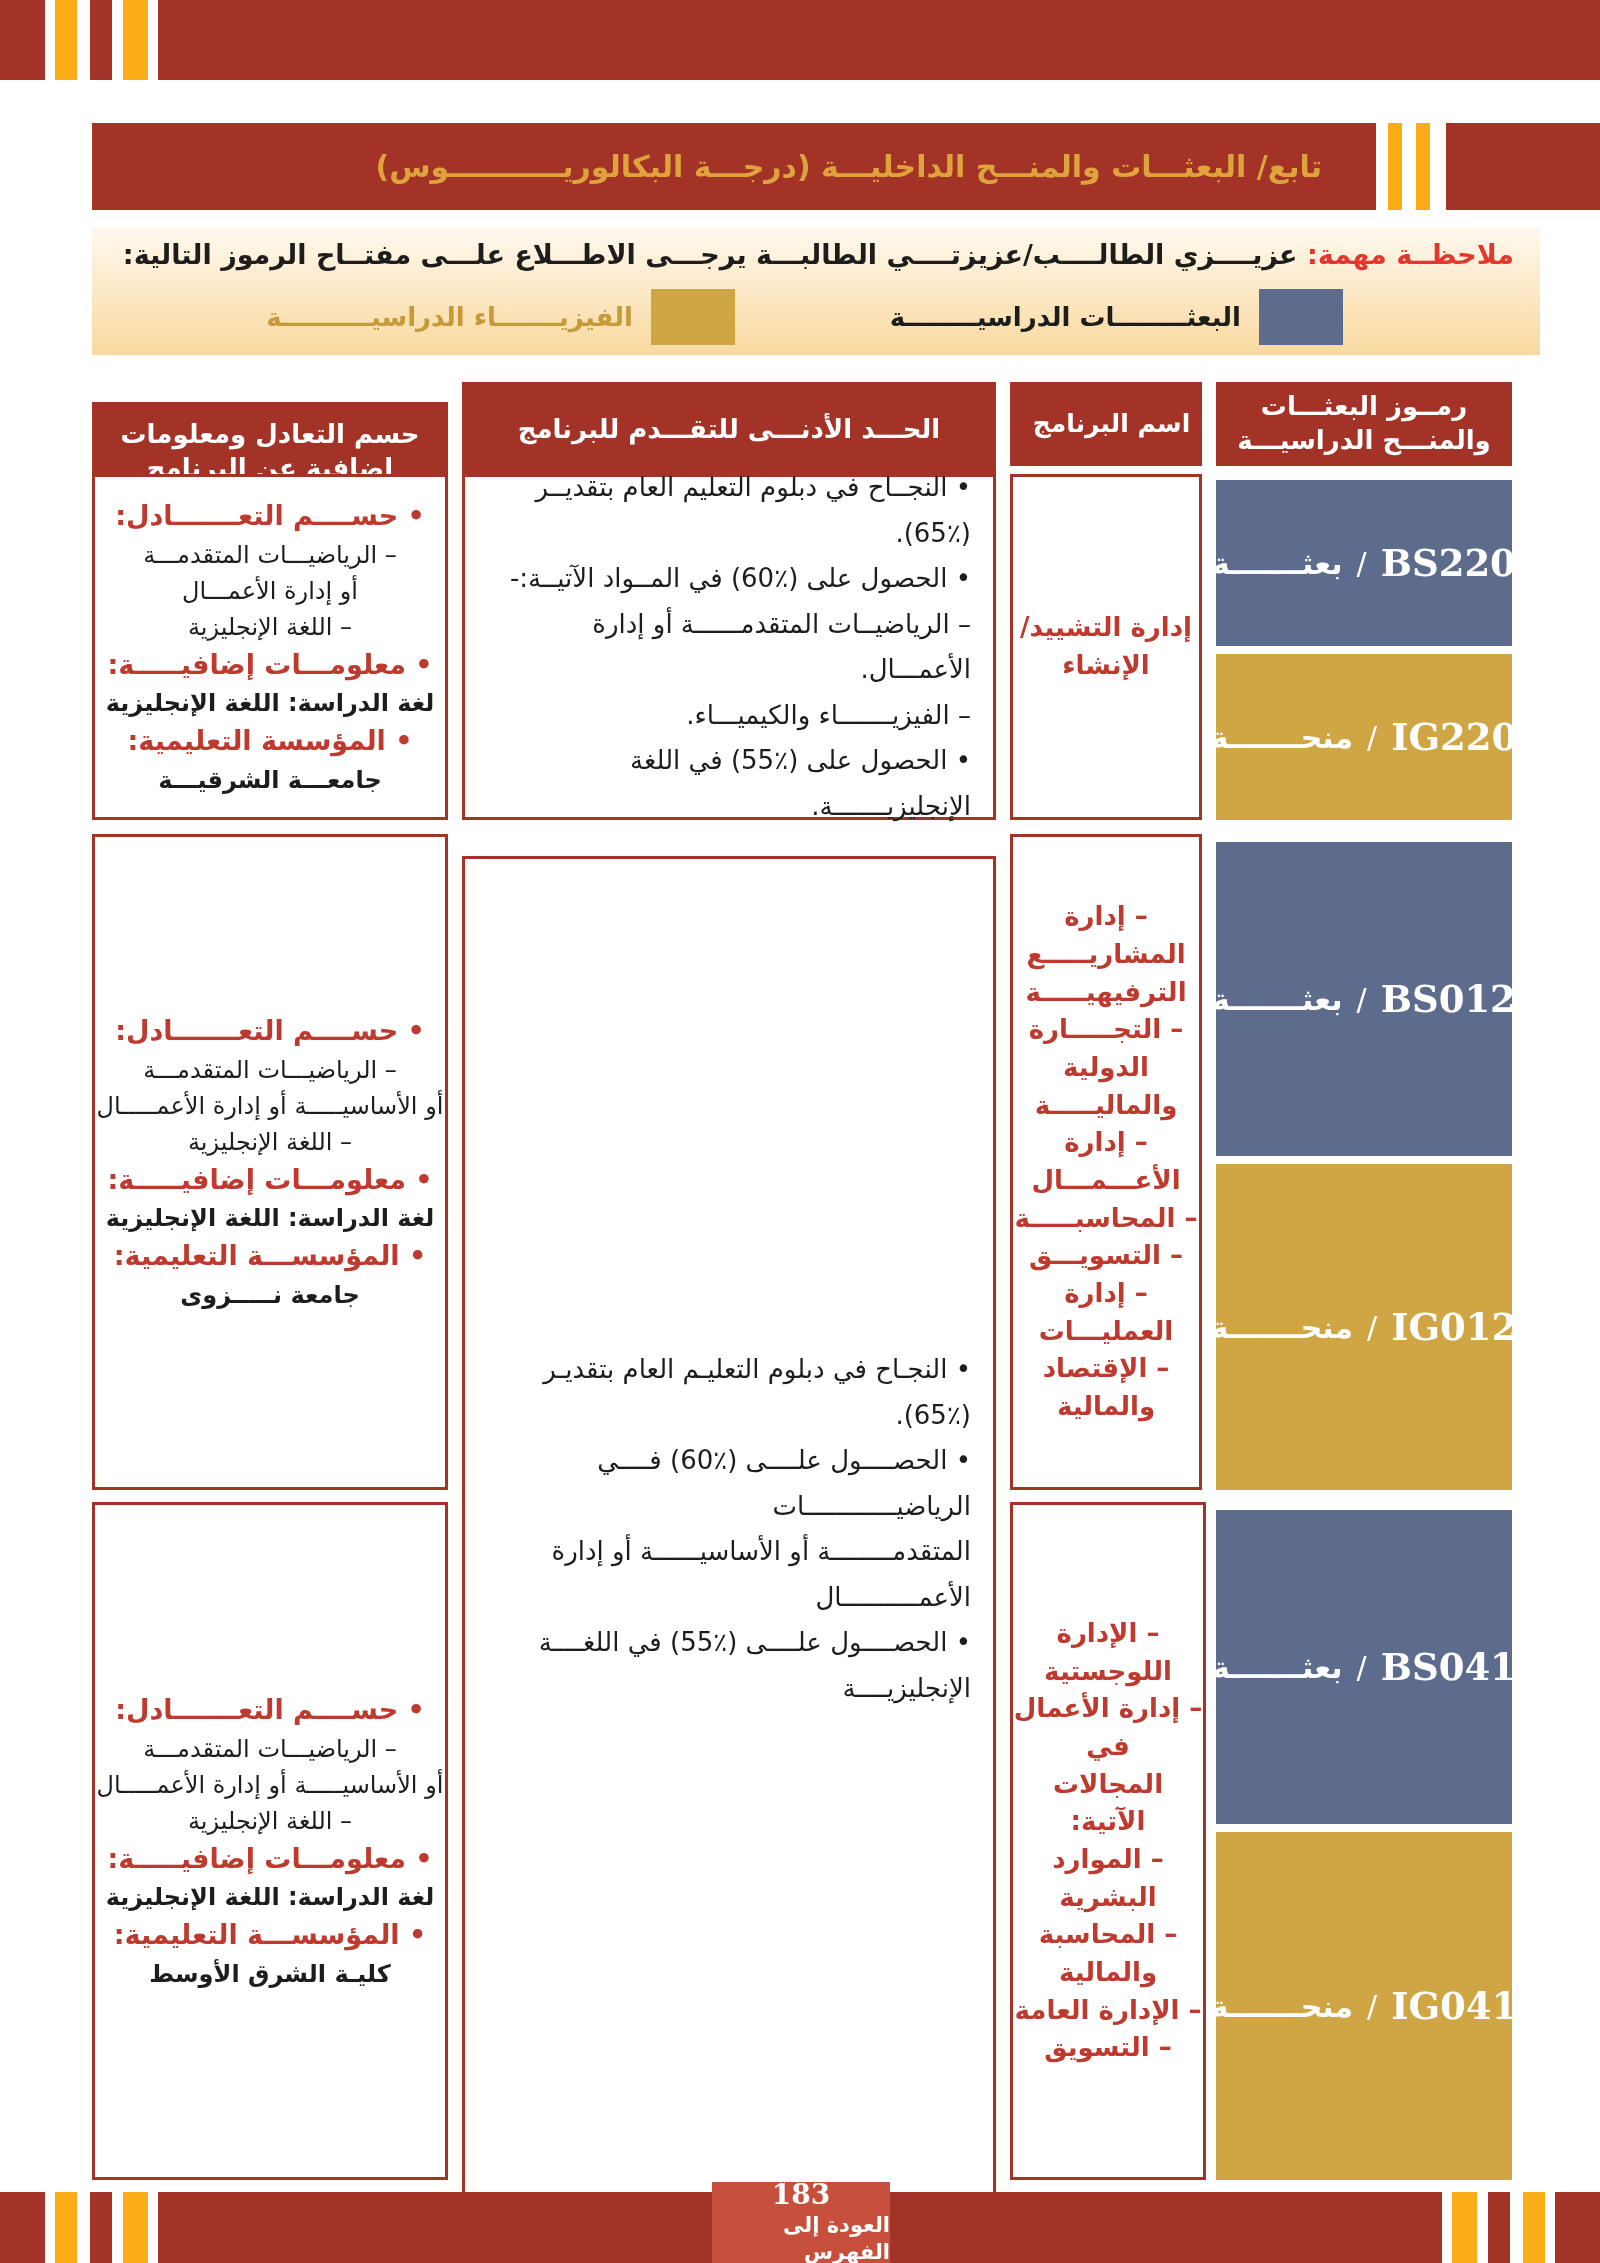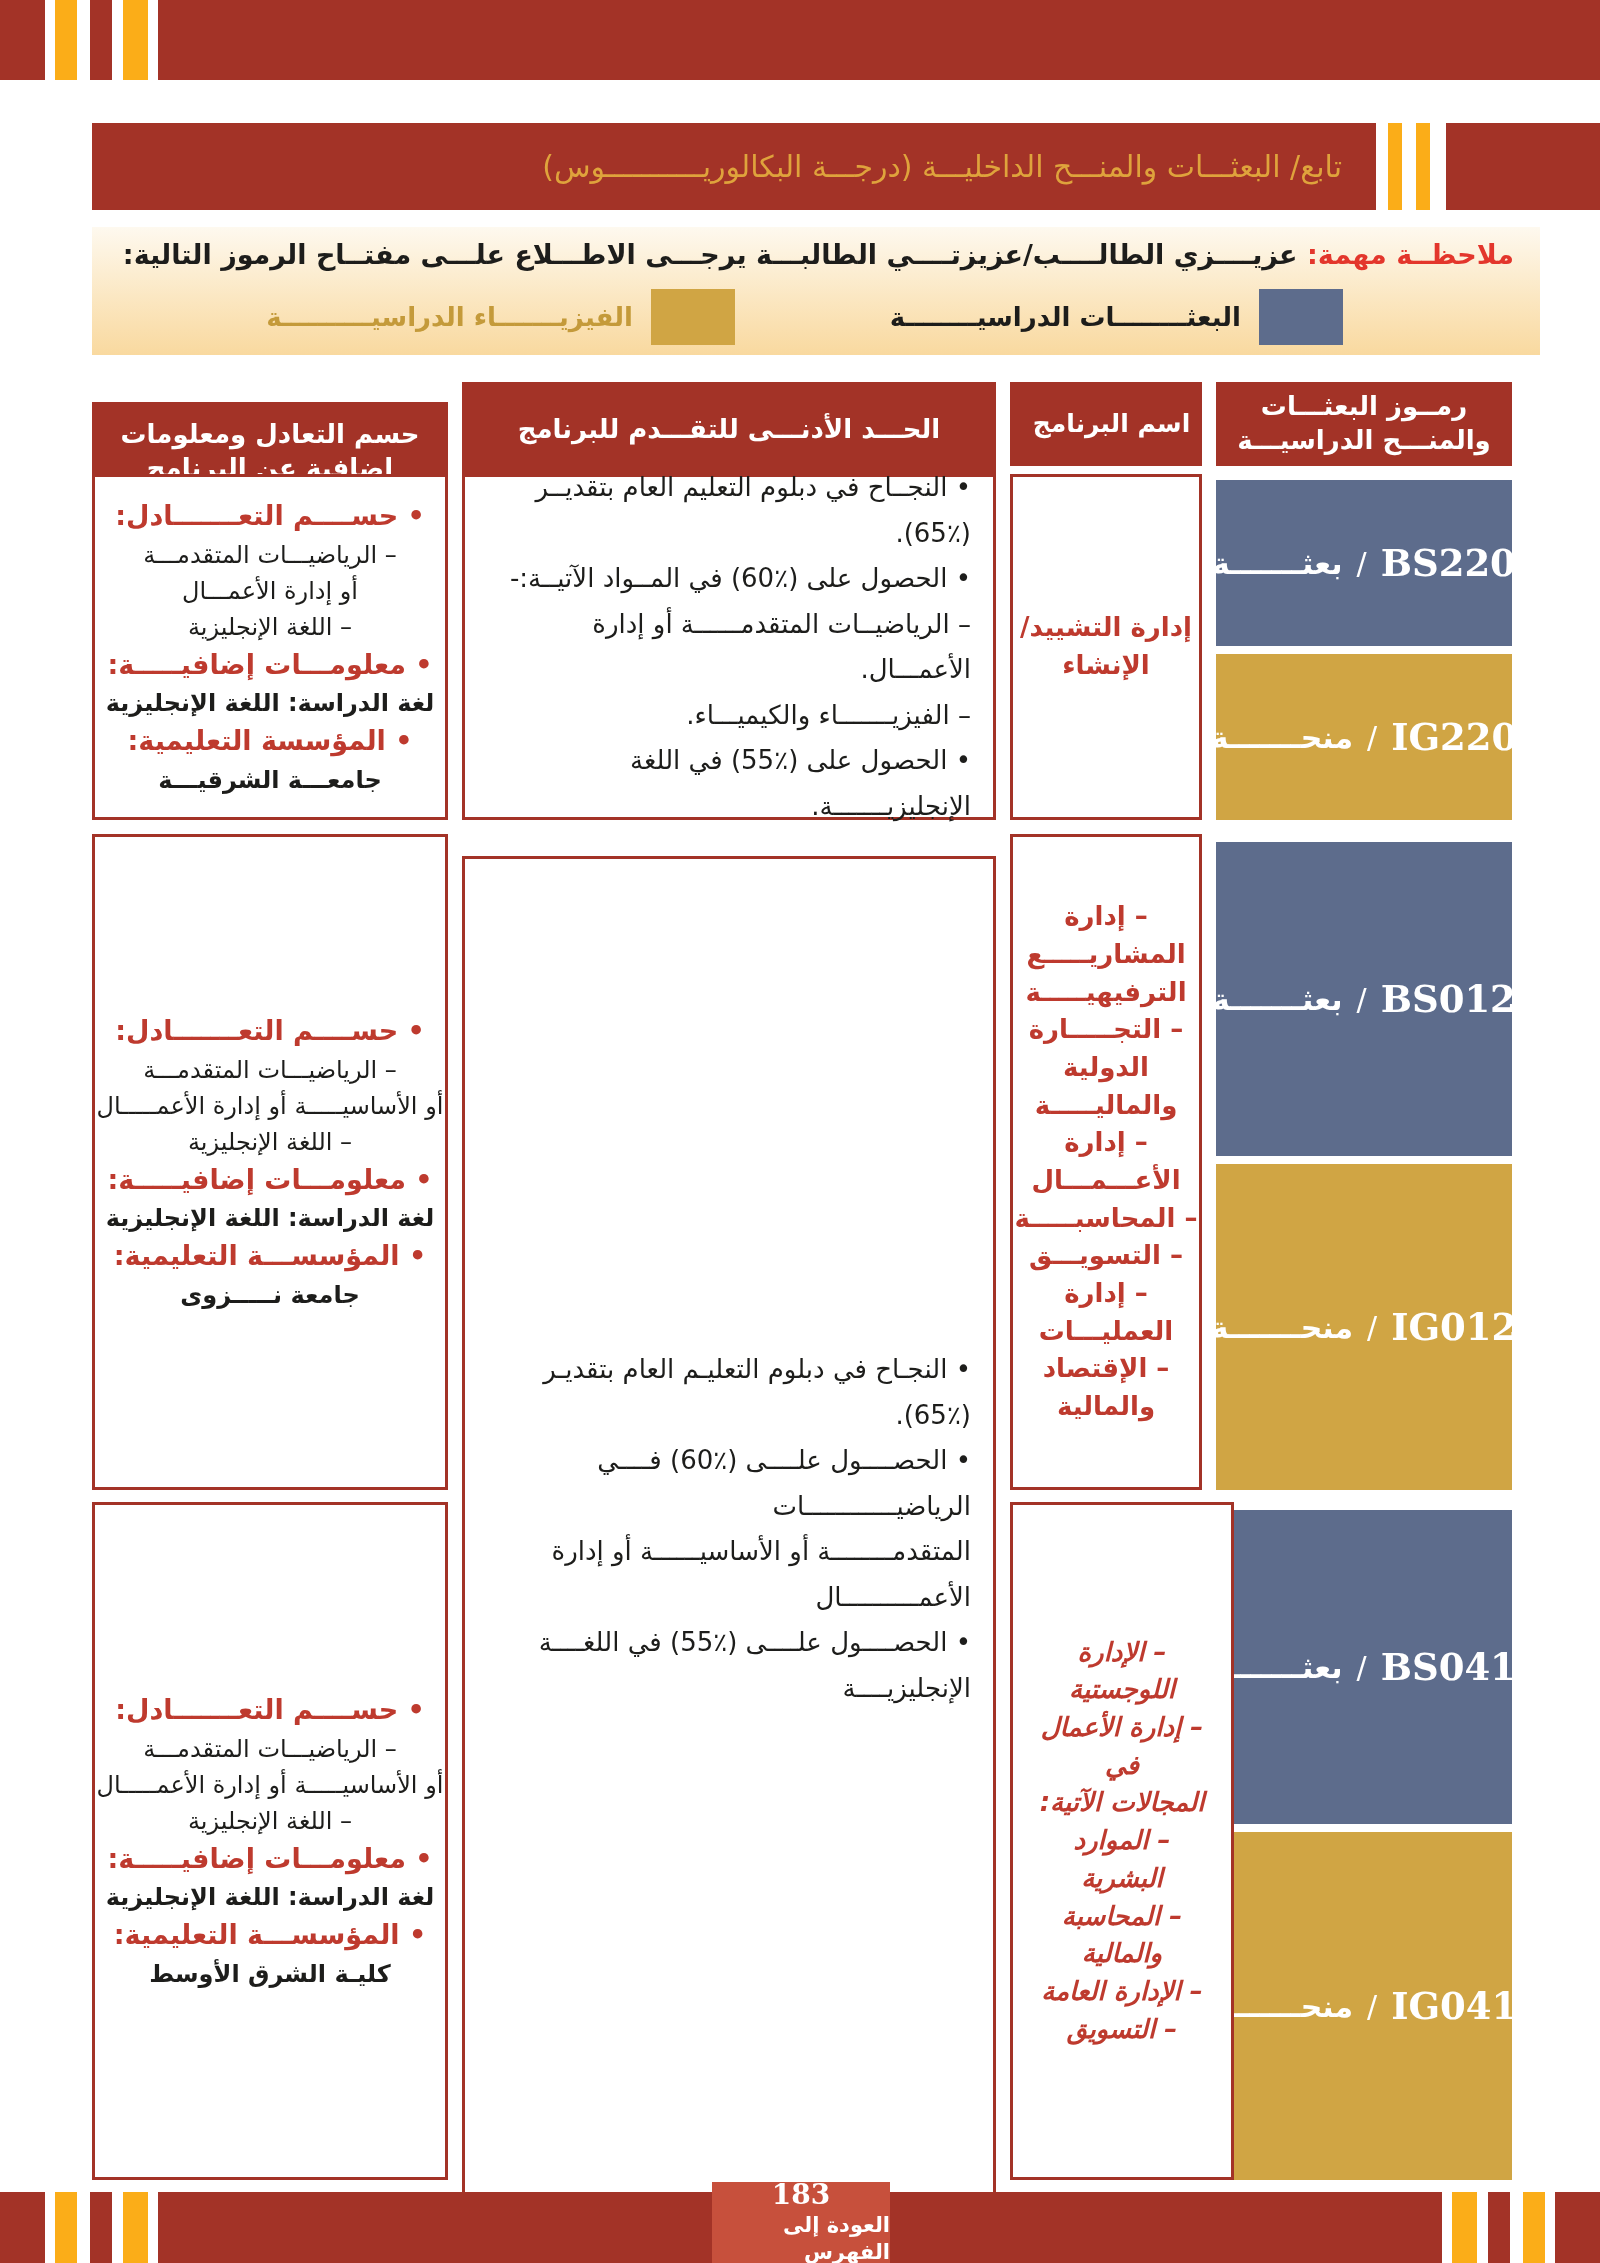--- a/index.html
+++ b/index.html
@@ -4,22 +4,22 @@
 <style>
   html,body{margin:0;padding:0;background:#fff;}
   .page{position:relative;width:1600px;height:2263px;background:#fff;overflow:hidden;
         direction:rtl;font-family:"DejaVu Sans",sans-serif;}
   .abs{position:absolute;box-sizing:border-box;}
   
   .bar-red{background:#A33327;}
   .stripe-yellow{background:#FBAD18;}
   .stripe-white{background:#ffffff;}
   
-  .titlebar{background:#A33327;color:#DFA33C;font-weight:normal;font-size:30px;
-            line-height:87px;padding:0 34px;white-space:nowrap;}
+  .titlebar{background:#A33327;color:#DFA33C;font-weight:bold;font-size:30px;
+            line-height:87px;padding:0 54px;white-space:nowrap;}
   
   .notebox{background:linear-gradient(to bottom,#FEF9EF 0%,#FBE7C2 55%,#F9D99F 100%);}
   .note-line{position:absolute;top:12px;right:26px;font-size:27px;font-weight:bold;color:#1D1D1B;}
   .note-flag{color:#E3362C;}
   .legend-group{position:absolute;top:62px;display:flex;align-items:center;}
   .swatch{width:84px;height:56px;display:inline-block;}
   .swatch-blue{background:#5D6C8C;}
   .swatch-gold{background:#D0A544;}
   .legend-label{font-size:26px;font-weight:bold;margin-right:0;margin-left:0;padding:0 18px;white-space:nowrap;}
   .legend-label.black{color:#1D1D1B;}
@@ -174,21 +174,21 @@
   <div class="abs code-cell code-blue" style="left:1216px;top:1510px;width:296px;height:314px;">
     <span class="code-latin">BS041</span>
       <span class="code-sep">/</span>
       <span class="code-kind">بعثـــــــة</span>
   </div>
   <div class="abs code-cell code-gold" style="left:1216px;top:1832px;width:296px;height:348px;">
     <span class="code-latin">IG041</span>
       <span class="code-sep">/</span>
       <span class="code-kind">منحـــــــة</span>
   </div>
-  <div class="abs cell" style="left:1010px;top:1502px;width:224px;height:678px;font-style:italic;">
+  <div class="abs cell" style="left:1010px;top:1502px;width:196px;height:678px;">
     <div class="program-text">– الإدارة
 اللوجستية
 – إدارة الأعمال
 في
 المجالات الآتية:
 – الموارد
 البشرية
 – المحاسبة
 والمالية
 – الإدارة العامة

